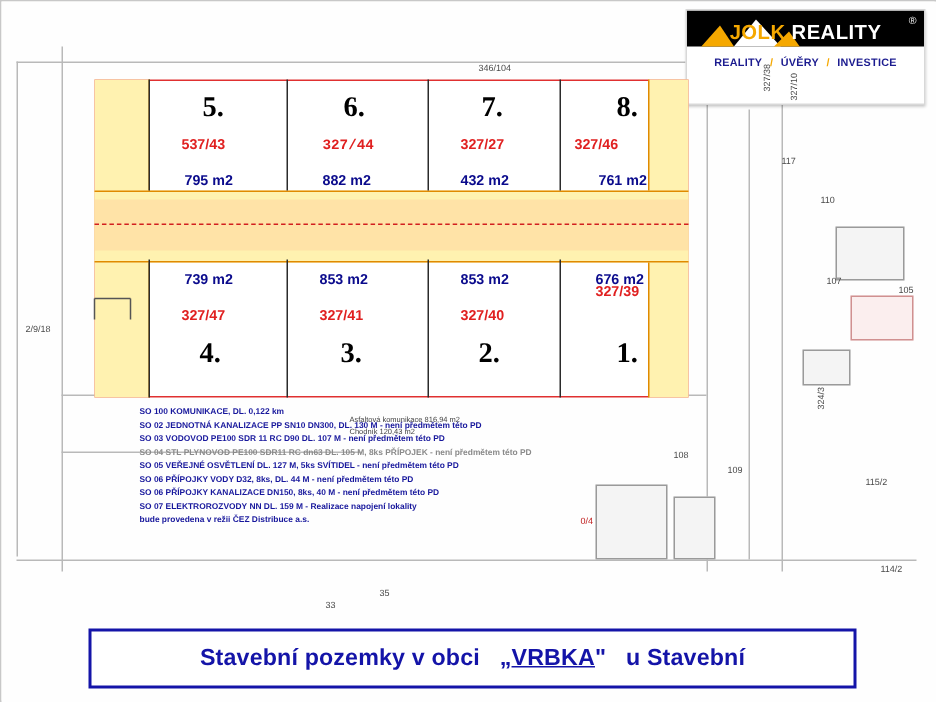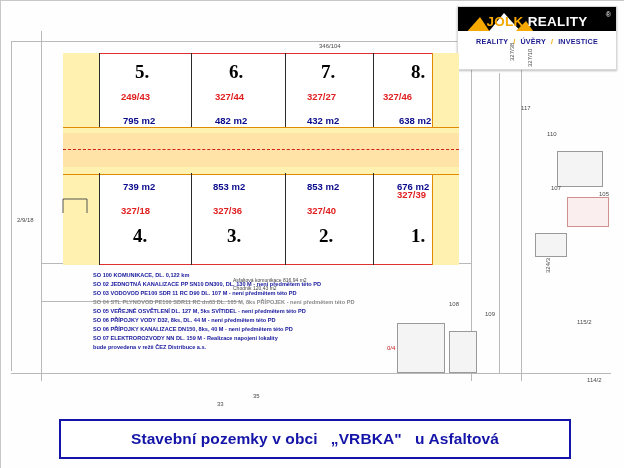--- a/index.html
+++ b/index.html
@@ -126,21 +126,21 @@
   .caption{
     position:absolute;left:58px;bottom:8px;width:508px;height:36px;
     background:#ffffff;border:2px solid #1414a8;
     display:flex;align-items:center;justify-content:center;
   }
   .caption-text{
     font-size:15.5px;font-weight:bold;color:#1414a8;
     font-family:"Liberation Sans", sans-serif;letter-spacing:.1px;
   }
   .caption-text .q{font-weight:bold;}
-  .caption-text .u{}
+  .caption-text .u{text-decoration:underline;}
 
   .scalebar{
     position:absolute;left:60px;top:196px;width:28px;height:18px;
   }
 </style>
 </head>
 <body>
 
 <div id="root">
 
@@ -196,41 +196,41 @@
     <div class="divider" style="left:128px;top:0;height:74px;"></div>
     <div class="divider" style="left:222px;top:0;height:74px;"></div>
     <div class="divider" style="left:310px;top:0;height:74px;"></div>
 
     <div class="divider" style="left:36px;top:120px;height:92px;"></div>
     <div class="divider" style="left:128px;top:120px;height:92px;"></div>
     <div class="divider" style="left:222px;top:120px;height:92px;"></div>
     <div class="divider" style="left:310px;top:120px;height:92px;"></div>
 
     <div class="cell-num" style="left:72px;top:8px;">5.</div>
-    <div class="cell-parc" style="left:58px;top:38px;">249/43</div>
+    <div class="cell-parc" style="left:58px;top:38px;">537/43</div>
     <div class="cell-area" style="left:60px;top:62px;">795 m2</div>
 
     <div class="cell-num" style="left:166px;top:8px;">6.</div>
-    <div class="cell-parc" style="left:152px;top:38px;">327/44</div>
-    <div class="cell-area" style="left:152px;top:62px;">482 m2</div>
+    <div class="cell-parc" style="left:152px;top:38px;font-family:Liberation Mono, monospace;">327/44</div>
+    <div class="cell-area" style="left:152px;top:62px;">882 m2</div>
 
     <div class="cell-num" style="left:258px;top:8px;">7.</div>
     <div class="cell-parc" style="left:244px;top:38px;">327/27</div>
     <div class="cell-area" style="left:244px;top:62px;">432 m2</div>
 
     <div class="cell-num" style="left:348px;top:8px;">8.</div>
     <div class="cell-parc" style="left:320px;top:38px;">327/46</div>
-    <div class="cell-area" style="left:336px;top:62px;">638 m2</div>
+    <div class="cell-area" style="left:336px;top:62px;">761 m2</div>
 
     <div class="cell-area" style="left:60px;top:128px;">739 m2</div>
-    <div class="cell-parc" style="left:58px;top:152px;">327/18</div>
+    <div class="cell-parc" style="left:58px;top:152px;">327/47</div>
     <div class="cell-num" style="left:70px;top:172px;">4.</div>
 
     <div class="cell-area" style="left:150px;top:128px;">853 m2</div>
-    <div class="cell-parc" style="left:150px;top:152px;">327/36</div>
+    <div class="cell-parc" style="left:150px;top:152px;">327/41</div>
     <div class="cell-num" style="left:164px;top:172px;">3.</div>
 
     <div class="cell-area" style="left:244px;top:128px;">853 m2</div>
     <div class="cell-parc" style="left:244px;top:152px;">327/40</div>
     <div class="cell-num" style="left:256px;top:172px;">2.</div>
 
     <div class="cell-area" style="left:334px;top:128px;">676 m2</div>
     <div class="cell-parc" style="left:334px;top:136px;">327/39</div>
     <div class="cell-num" style="left:348px;top:172px;">1.</div>
   </div>
@@ -274,17 +274,17 @@
   </div>
   <div class="legend-sub">
     <div>Asfaltová komunikace  816,94 m2</div>
     <div>Chodník                        120,43 m2</div>
   </div>
 
   <div class="caption">
     <div class="caption-text">
       <span>Stavební pozemky v obci</span>&nbsp;&nbsp;
       <span class="q">„</span><span class="u">VRBKA</span><span class="q">"</span>&nbsp;&nbsp;
-      <span>u Asfaltová</span>
+      <span>u Stavební</span>
     </div>
   </div>
 
 </div>
 
 </body></html>

